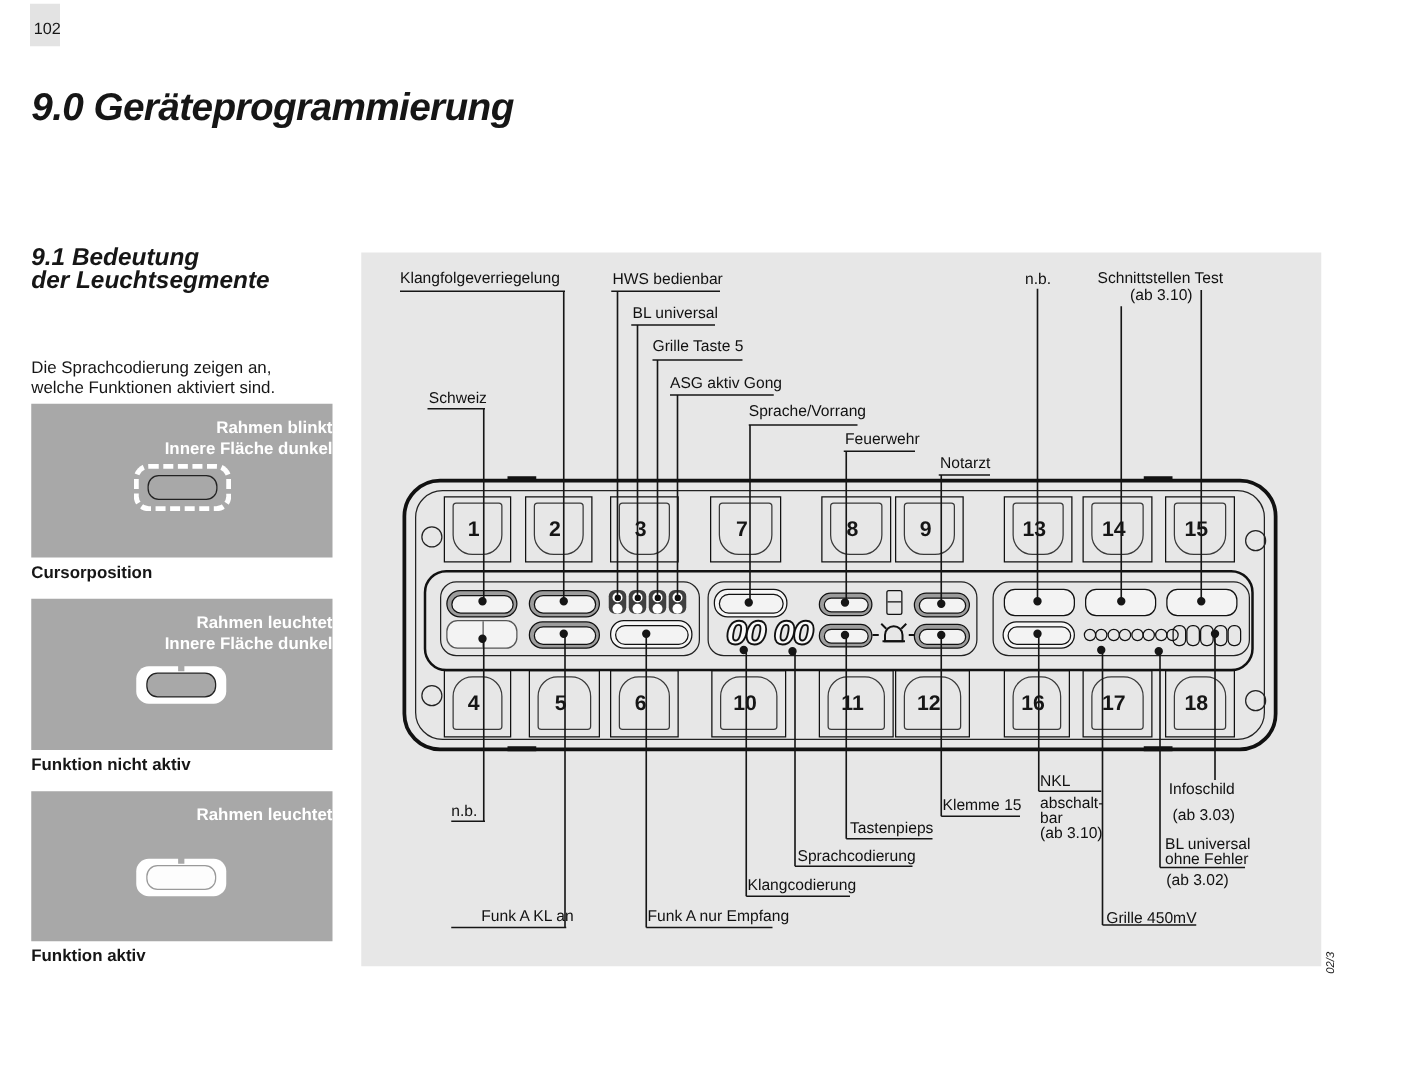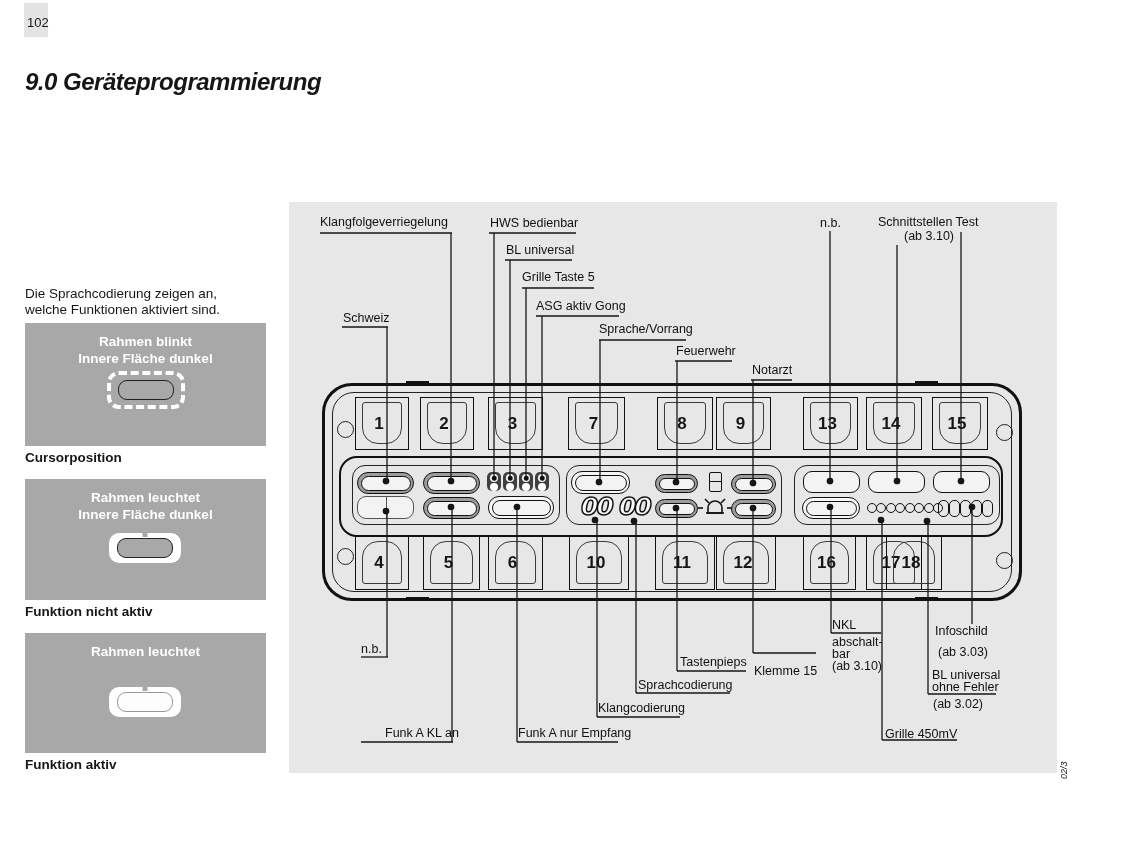--- a/index.html
+++ b/index.html
@@ -2,26 +2,26 @@
 <html><head>
 <meta charset="utf-8">
 <style>
   html,body{margin:0;padding:0;background:#fff;}
   .page{position:relative;width:1142px;height:855px;background:#ffffff;
         font-family:"Liberation Sans",sans-serif;color:#161616;overflow:hidden;}
   .abs{position:absolute;}
   
   .pagenum-box{left:24px;top:3px;width:24px;height:34px;background:#e3e3e3;}
   .pagenum{left:27px;top:15px;font-size:13px;}
-  .doc-title{left:25px;top:68px;font-size:24px;font-weight:bold;font-style:italic;letter-spacing:-0.5px;}
+  .doc-title{left:25px;top:68px;font-size:31px;font-weight:bold;font-style:italic;letter-spacing:-0.5px;}
   
   .side-head{left:25px;top:197px;font-size:19.5px;font-weight:bold;font-style:italic;line-height:18px;}
   .side-intro{left:25px;top:286px;font-size:13.5px;line-height:16px;}
   .legend-box{left:25px;width:241px;background:#a8a8a8;}
-  .legend-text{width:100%;text-align:center;color:#fff;font-weight:bold;font-size:13.5px;line-height:17px;padding-top:10px;}
+  .legend-text{width:100%;text-align:right;color:#fff;font-weight:bold;font-size:13.5px;line-height:17px;padding-top:10px;}
   .legend-cap{left:25px;font-size:13.5px;font-weight:bold;}
   .seg-dashed{left:82px;top:48px;width:70px;height:30px;border:4px dashed #fff;border-radius:12px;}
   .seg-frame{left:84px;top:54px;width:72px;height:30px;background:#fff;border-radius:10px;}
   .seg-core{position:absolute;left:50%;top:50%;transform:translate(-50%,-50%);
             width:54px;height:18px;border:1.5px solid #222;border-radius:9px;background:#a8a8a8;}
   .seg-core.lit{background:#fdfdfd;border-color:#9a9a9a;}
   .seg-notch{position:absolute;left:50%;top:-1px;transform:translateX(-50%);width:5px;height:5px;background:#a8a8a8;}
   
   .diagram-bg{left:289px;top:202px;width:768px;height:571px;background:#e7e7e7;}
   .panel-outer{left:322px;top:383px;width:694px;height:212px;border:3px solid #111;border-radius:30px;}
@@ -57,20 +57,24 @@
 </style>
 </head>
 <body>
 
 <div class="page">
 
   <div class="abs pagenum-box"></div>
   <div class="abs pagenum">102</div>
   <div class="abs doc-title">9.0 Geräteprogrammierung</div>
 
+  <div class="abs side-head">
+    <div>9.1 Bedeutung</div>
+    <div>der Leuchtsegmente</div>
+  </div>
   <div class="abs side-intro">
     <div>Die Sprachcodierung zeigen an,</div>
     <div>welche Funktionen aktiviert sind.</div>
   </div>
 
   <div class="abs legend-box" style="top:323px;height:123px;">
     <div class="legend-text">
       <div>Rahmen blinkt</div>
       <div>Innere Fläche dunkel</div>
     </div>
@@ -178,21 +182,21 @@
       <span class="num">12</span>
     </div>
   <div class="abs key botrow" style="left:803px;top:536px;width:51px;height:52px;">
       <div class="arch"></div>
       <span class="num">16</span>
     </div>
   <div class="abs key botrow" style="left:866px;top:536px;width:54px;height:52px;">
       <div class="arch"></div>
       <span class="num">17</span>
     </div>
-  <div class="abs key botrow" style="left:886px;top:536px;width:54px;height:52px;">
+  <div class="abs key botrow" style="left:932px;top:536px;width:54px;height:52px;">
       <div class="arch"></div>
       <span class="num">18</span>
     </div>
 
   <div class="abs band"></div>
   <div class="abs cont" style="left:352px;top:465px;width:206px;height:58px;"></div>
   <div class="abs cont" style="left:566px;top:465px;width:214px;height:58px;"></div>
   <div class="abs cont" style="left:794px;top:465px;width:204px;height:58px;"></div>
 
   <div class="abs pill" style="left:357px;top:472px;width:55px;height:20px;">
@@ -410,21 +414,21 @@
   <div class="abs lbl" style="left:820px;top:216px;">n.b.</div>
   <div class="abs lbl" style="left:878px;top:215px;">Schnittstellen Test</div>
   <div class="abs lbl" style="left:904px;top:229px;">(ab 3.10)</div>
 
   <div class="abs lbl" style="left:361px;top:642px;">n.b.</div>
   <div class="abs lbl" style="left:361px;top:726px;margin-left:24px;">Funk A KL an</div>
   <div class="abs lbl" style="left:518px;top:726px;">Funk A nur Empfang</div>
   <div class="abs lbl" style="left:598px;top:701px;">Klangcodierung</div>
   <div class="abs lbl" style="left:638px;top:678px;">Sprachcodierung</div>
   <div class="abs lbl" style="left:680px;top:655px;">Tastenpieps</div>
-  <div class="abs lbl" style="left:754px;top:664px;">Klemme 15</div>
+  <div class="abs lbl" style="left:754px;top:637px;">Klemme 15</div>
   <div class="abs lbl" style="left:832px;top:618px;">NKL</div>
   <div class="abs lbl" style="left:832px;top:635px;">abschalt-</div>
   <div class="abs lbl" style="left:832px;top:647px;">bar</div>
   <div class="abs lbl" style="left:832px;top:659px;">(ab 3.10)</div>
   <div class="abs lbl" style="left:885px;top:727px;">Grille 450mV</div>
   <div class="abs lbl" style="left:932px;top:668px;">BL universal</div>
   <div class="abs lbl" style="left:932px;top:680px;">ohne Fehler</div>
   <div class="abs lbl" style="left:933px;top:697px;">(ab 3.02)</div>
   <div class="abs lbl" style="left:935px;top:624px;">Infoschild</div>
   <div class="abs lbl" style="left:938px;top:645px;text-align:center;">(ab 3.03)</div>

